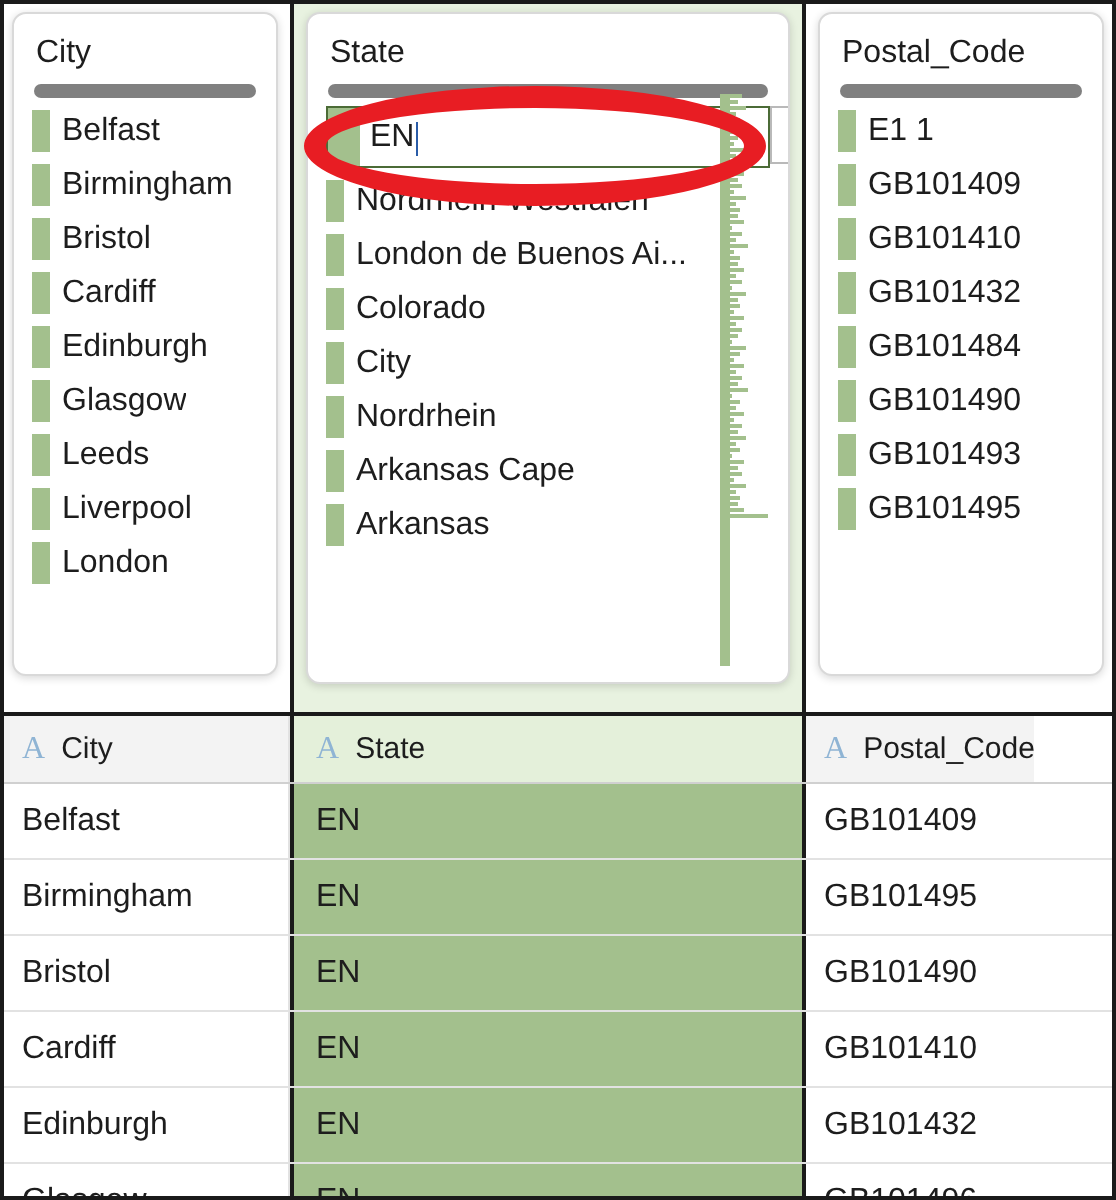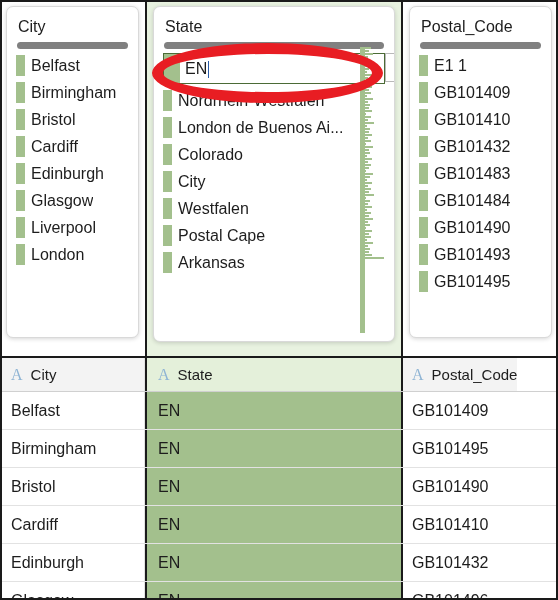--- a/index.html
+++ b/index.html
@@ -257,20 +257,24 @@
             <div class="opt">
               <div class="chk"></div>
               <span class="lbl">Edinburgh</span>
             </div>
             <div class="opt">
               <div class="chk"></div>
               <span class="lbl">Glasgow</span>
             </div>
             <div class="opt">
               <div class="chk"></div>
+              <span class="lbl">Leeds</span>
+            </div>
+            <div class="opt">
+              <div class="chk"></div>
               <span class="lbl">Liverpool</span>
             </div>
             <div class="opt">
               <div class="chk"></div>
               <span class="lbl">London</span>
             </div>
           </div>
       </div>
     </div>
 
@@ -299,25 +303,25 @@
             <div class="opt">
               <div class="chk"></div>
               <span class="lbl">Colorado</span>
             </div>
             <div class="opt">
               <div class="chk"></div>
               <span class="lbl">City</span>
             </div>
             <div class="opt">
               <div class="chk"></div>
-              <span class="lbl">Westfalen</span>
-            </div>
-            <div class="opt">
-              <div class="chk"></div>
-              <span class="lbl">Postal Cape</span>
+              <span class="lbl">Nordrhein</span>
+            </div>
+            <div class="opt">
+              <div class="chk"></div>
+              <span class="lbl">Arkansas Cape</span>
             </div>
             <div class="opt">
               <div class="chk"></div>
               <span class="lbl">Arkansas</span>
             </div>
           </div>
 
         <div class="spark">
           <div class="track"></div>
         <div class="bar" style="width: 11px;"></div>
@@ -411,24 +415,20 @@
             <div class="opt">
               <div class="chk"></div>
               <span class="lbl">GB101410</span>
             </div>
             <div class="opt">
               <div class="chk"></div>
               <span class="lbl">GB101432</span>
             </div>
             <div class="opt">
               <div class="chk"></div>
-              <span class="lbl">GB101483</span>
-            </div>
-            <div class="opt">
-              <div class="chk"></div>
               <span class="lbl">GB101484</span>
             </div>
             <div class="opt">
               <div class="chk"></div>
               <span class="lbl">GB101490</span>
             </div>
             <div class="opt">
               <div class="chk"></div>
               <span class="lbl">GB101493</span>
             </div>

